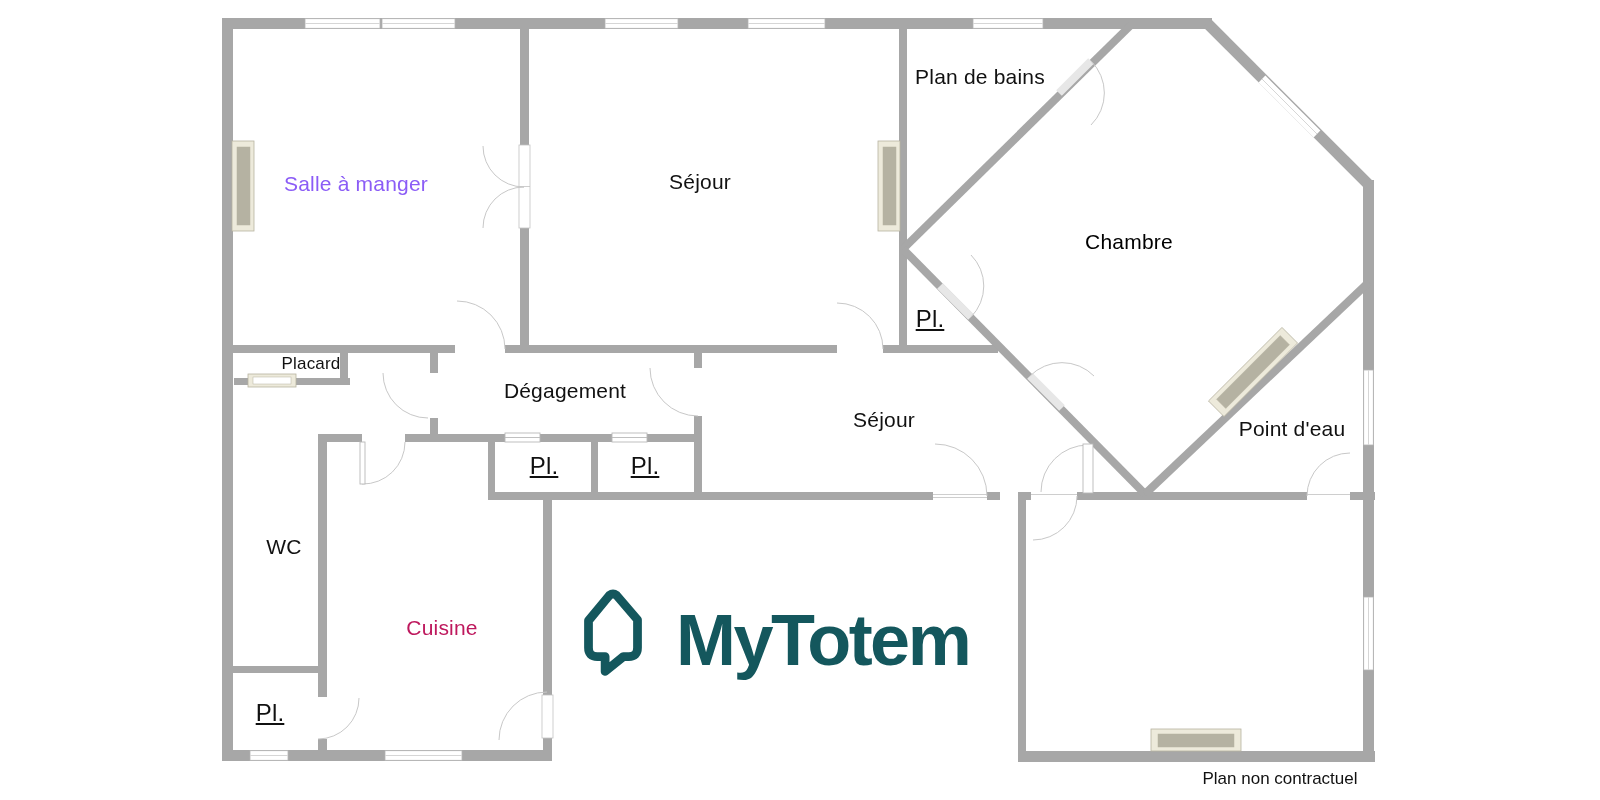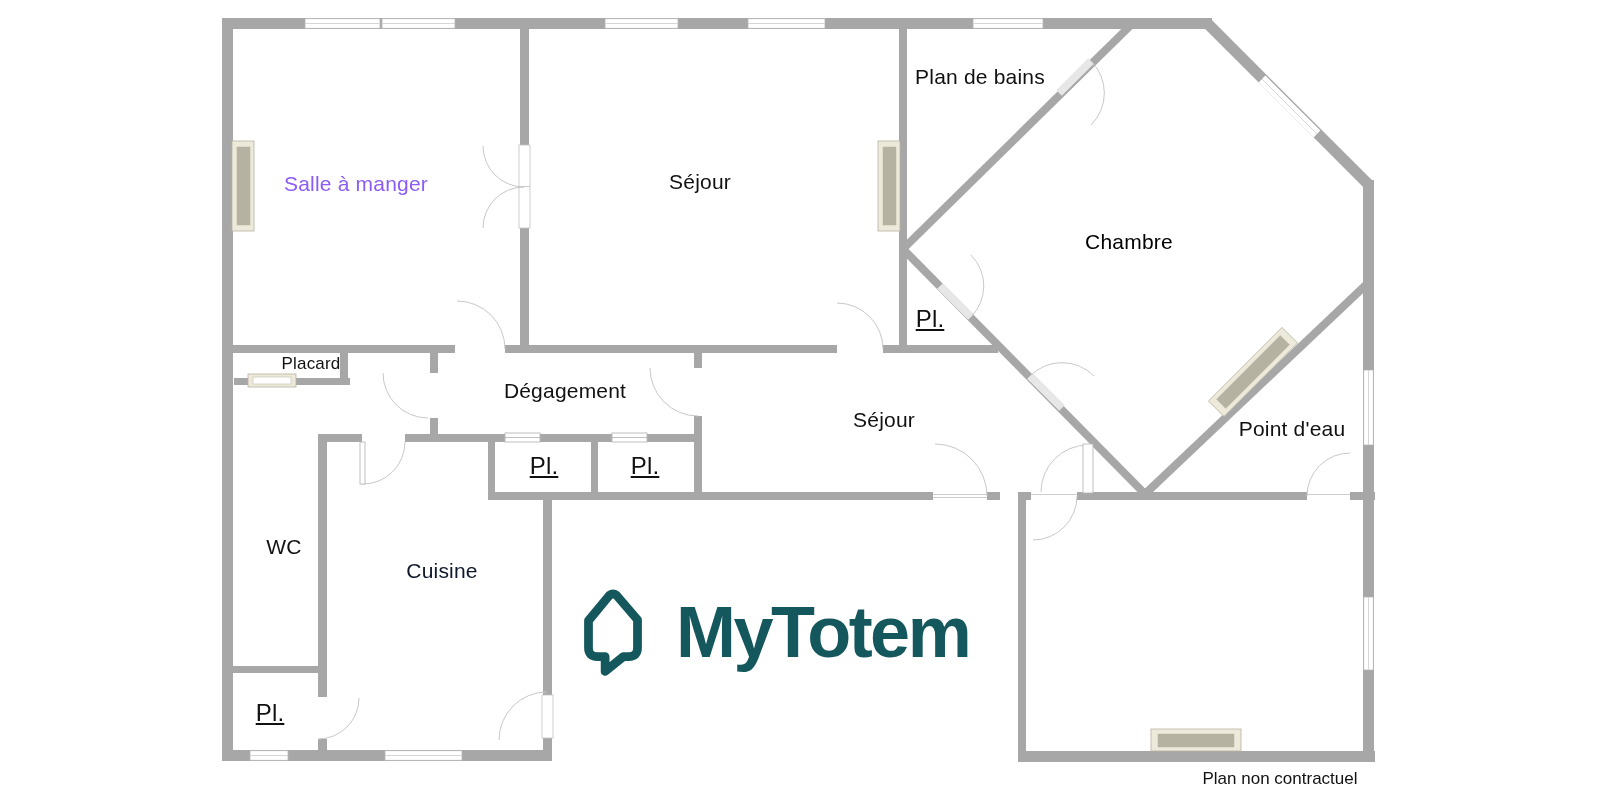--- a/index.html
+++ b/index.html
@@ -14,21 +14,21 @@
   }
   .room-label.small{font-size:24px;text-decoration:underline;}
   .room-label.tiny{font-size:17px;padding-left:36px;}
   .disclaimer{
     position:absolute;transform:translate(-50%,-50%);
     font-size:17px;color:#111;white-space:nowrap;
   }
   .logo{position:absolute;left:578px;top:586px;display:flex;align-items:flex-start;}
   .logo-icon{width:70px;height:92px;display:block;}
   .logo-text{
-    margin-left:28px;margin-top:14px;
+    margin-left:28px;margin-top:22px;
     font-size:72px;font-weight:bold;line-height:0.9;letter-spacing:-2.5px;
     color:var(--accent,#14575d);white-space:nowrap;
   }
 </style>
 </head>
 <body>
 
 <div class="stage">
 
   <svg class="plan-svg" width="1600" height="800" viewBox="0 0 1600 800">
@@ -170,21 +170,21 @@
   <div class="room-label" style="left: 980px; top: 77px; color: rgb(17, 17, 17);">Plan de bains</div>
   <div class="room-label" style="left: 1129px; top: 242px; color: #000000;">Chambre</div>
   <div class="room-label small" style="left: 930px; top: 319px; color: rgb(17, 17, 17);">Pl.</div>
   <div class="room-label" style="left: 565px; top: 391px; color: rgb(17, 17, 17); text-align: center;">Dégagement</div>
   <div class="room-label" style="left: 884px; top: 420px; color: rgb(17, 17, 17);">Séjour</div>
   <div class="room-label" style="left: 1292px; top: 429px; color: rgb(17, 17, 17);">Point d'eau</div>
   <div class="room-label small" style="left: 544px; top: 466px; color: rgb(17, 17, 17);">Pl.</div>
   <div class="room-label small" style="left: 645px; top: 466px; color: rgb(17, 17, 17);">Pl.</div>
   <div class="room-label tiny" style="left: 293px; top: 364px; color: rgb(17, 17, 17);">Placard</div>
   <div class="room-label" style="left: 284px; top: 547px; color: rgb(17, 17, 17);">WC</div>
-  <div class="room-label" style="left: 442px; top: 571px; color: #0f172a; text-align: center;">Cuisine</div>
+  <div class="room-label" style="left: 442px; top: 628px; color: #be185d; text-align: center;">Cuisine</div>
   <div class="room-label small" style="left: 270px; top: 713px; color: rgb(17, 17, 17);">Pl.</div>
 
   <div class="logo">
     <svg class="logo-icon" viewBox="0 0 80 100">
       <path d="M 28 78 L 22 78 Q 12 78 12 68 L 12 37 L 36 8 Q 40 5 44 8 L 68 36 L 68 68 Q 68 78 58 78 L 52 78 L 31 95 L 31 78 Z" fill="#ffffff" stroke="var(--accent,#14575d)" stroke-width="10" stroke-linejoin="round" stroke-linecap="round"></path>
     </svg>
     <div class="logo-text">MyTotem</div>
   </div>
 
   <div class="disclaimer" style="left: 1280px; top: 779px; color: rgb(17, 17, 17);">Plan non contractuel</div>

